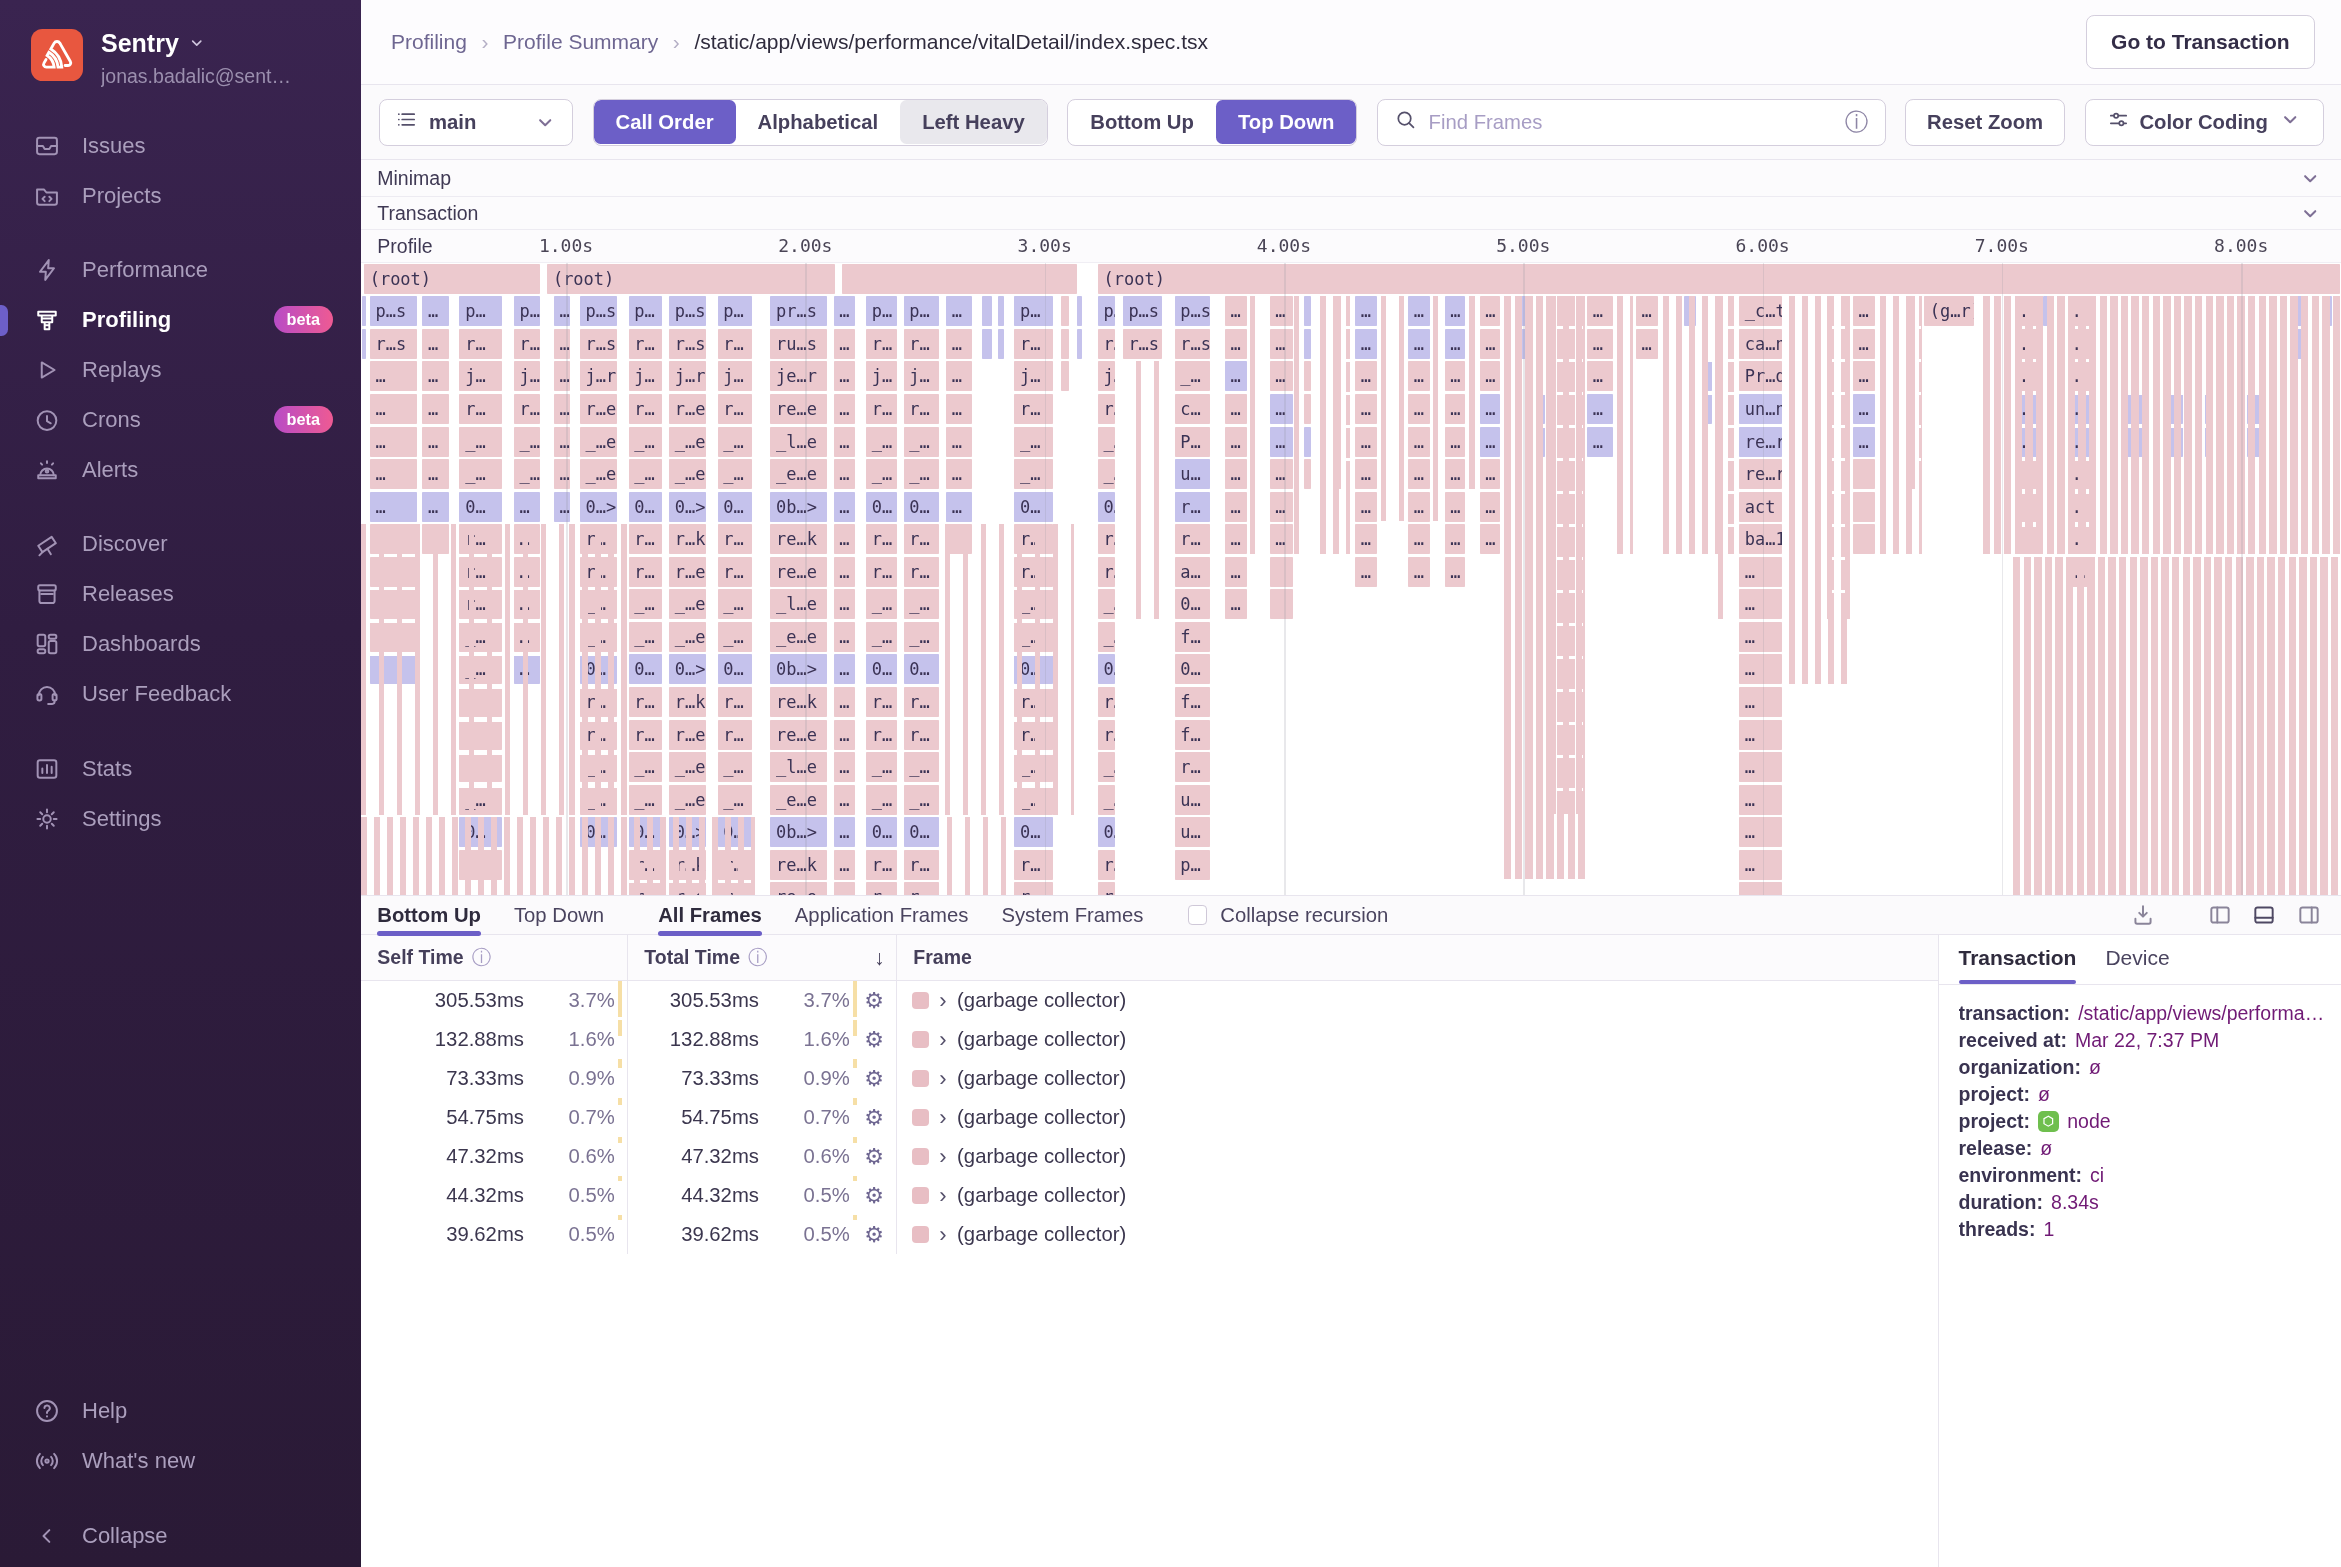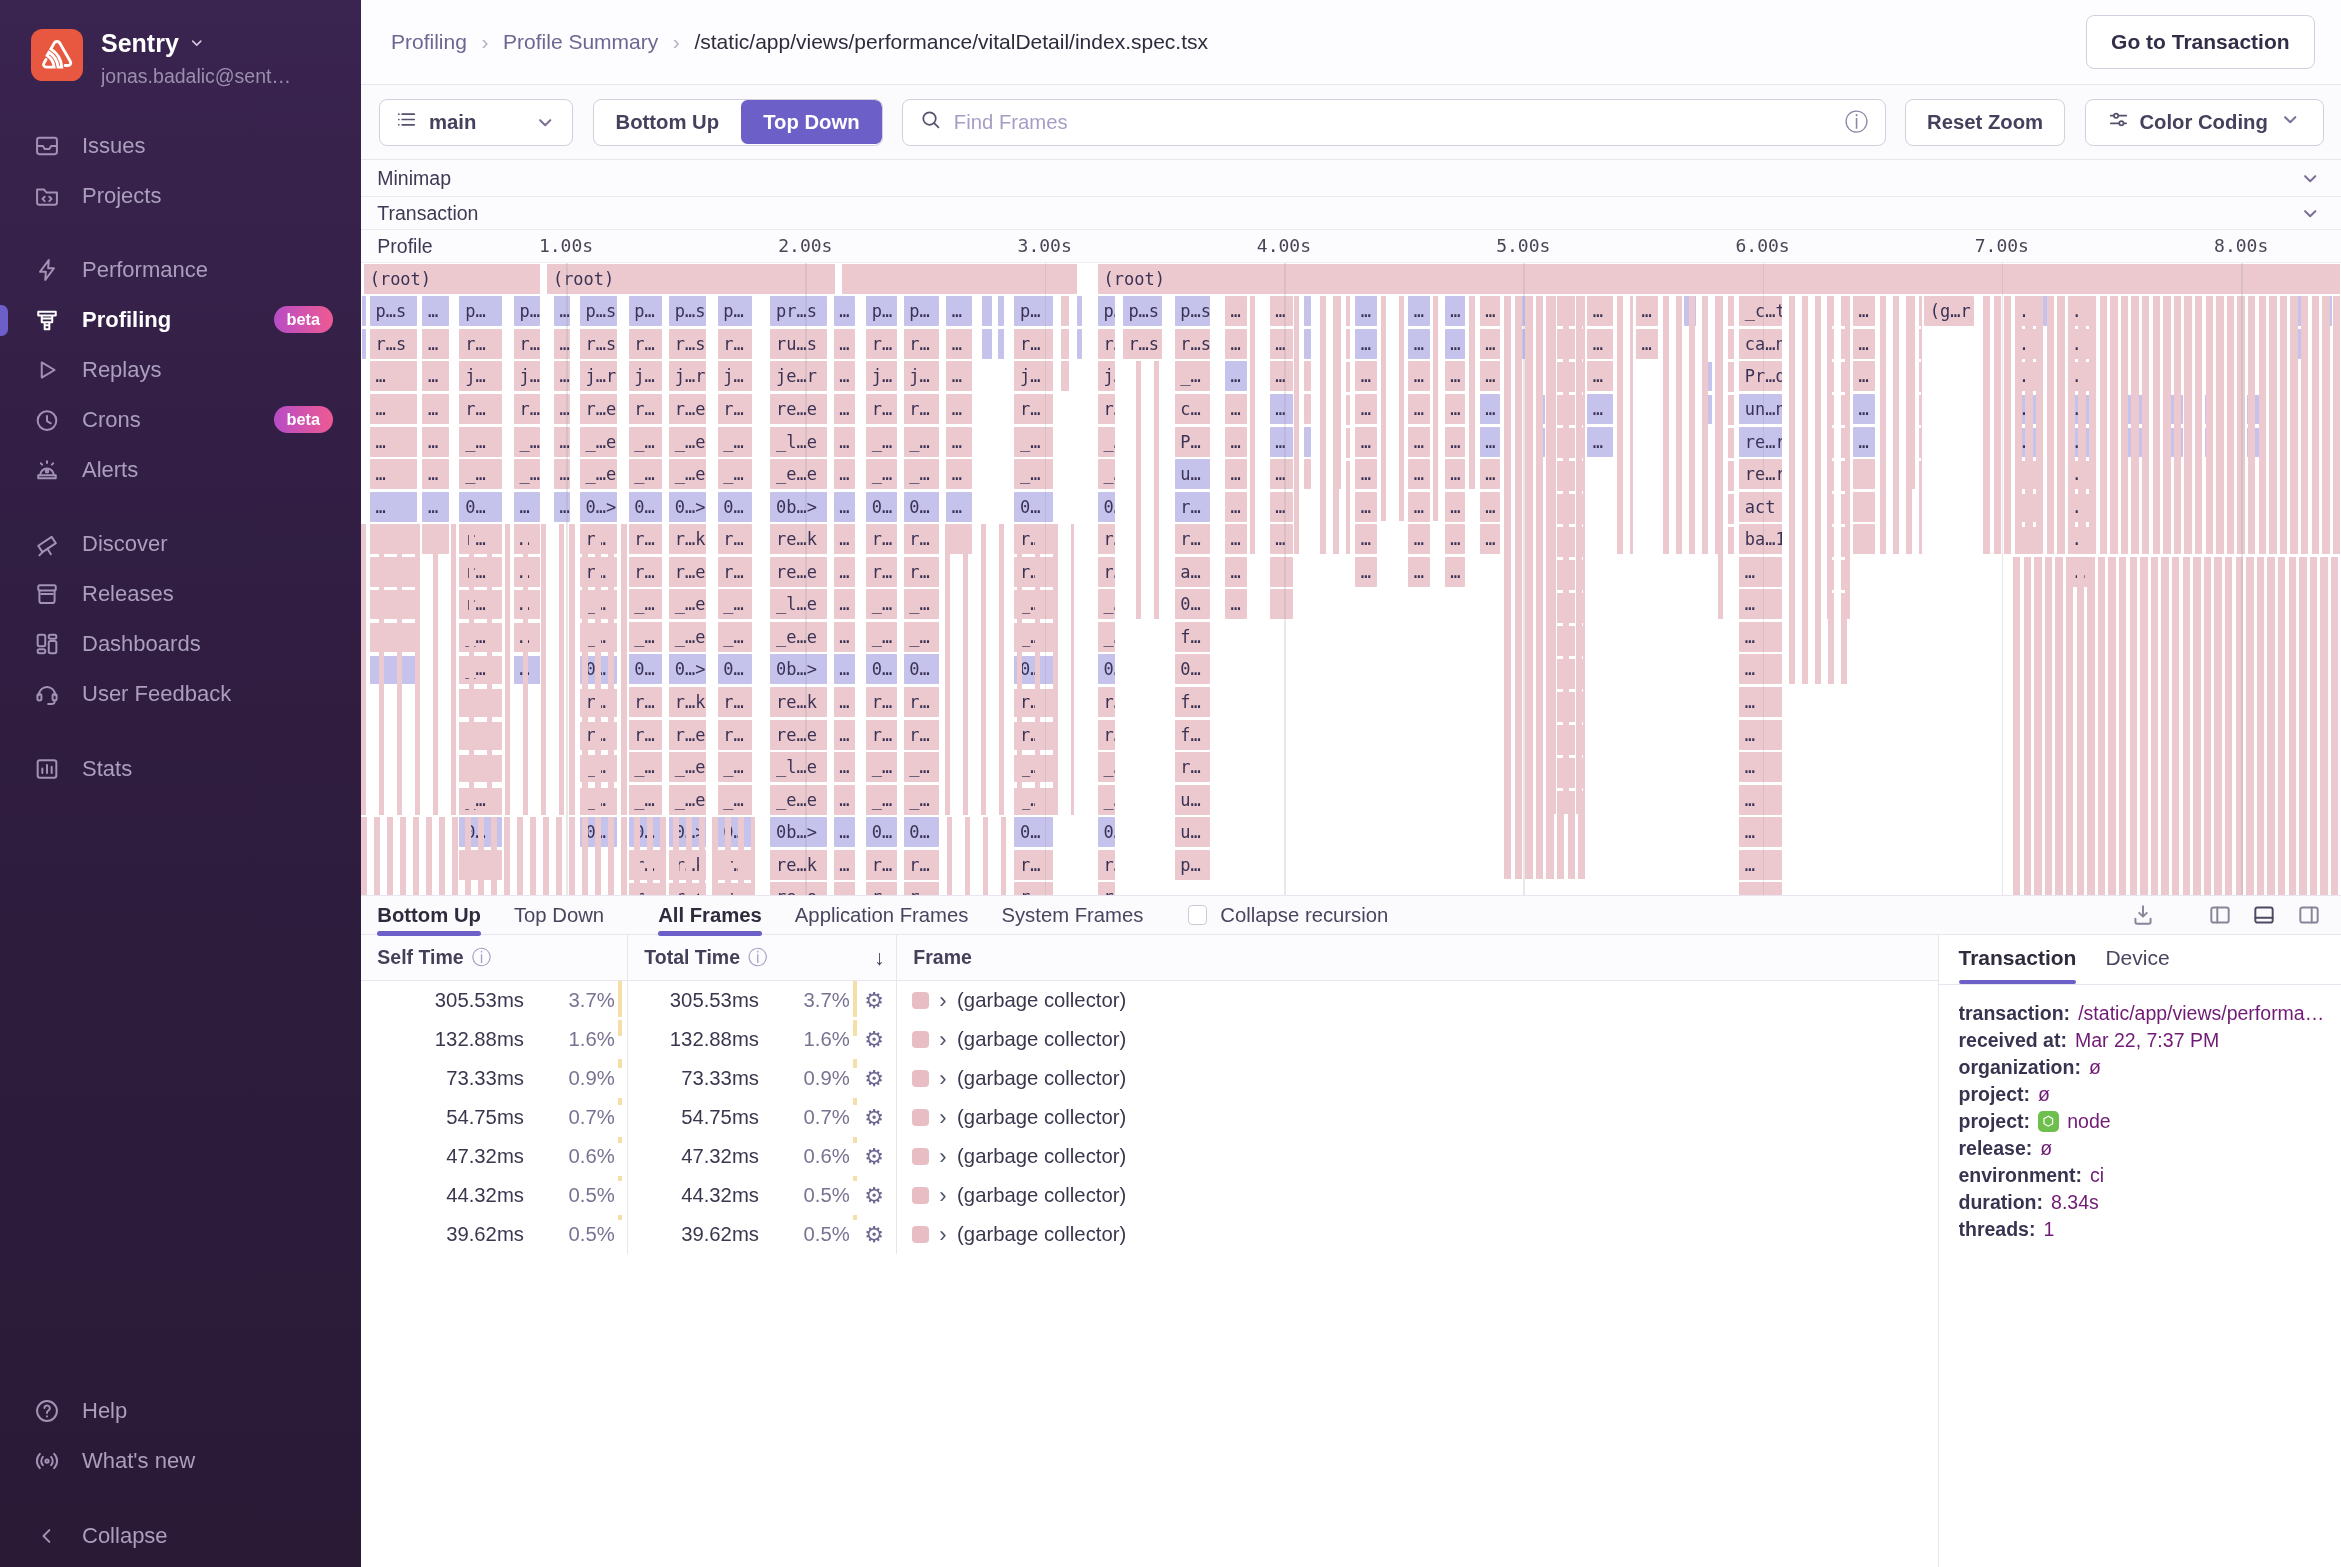--- a/index.html
+++ b/index.html
@@ -297,20 +297,29 @@
         <div class="side-group">
           <div class="side-item">
             <span class="s-icon">
               <svg viewBox="0 0 24 24">
                 <rect x="4" y="4.5" width="16" height="15" rx="2"></rect>
                 <path d="M8 15.5v-4M12 15.5v-7M16 15.5v-5.5"></path>
               </svg>
             </span>
             <span>Stats</span>
           </div>
+          <div class="side-item">
+            <span class="s-icon">
+              <svg viewBox="0 0 24 24">
+                <circle cx="12" cy="12" r="3.2"></circle>
+                <path d="M12 3.8v2.4M12 17.8v2.4M3.8 12h2.4M17.8 12h2.4M6.2 6.2l1.7 1.7M16.1 16.1l1.7 1.7M17.8 6.2l-1.7 1.7M7.9 16.1l-1.7 1.7"></path>
+              </svg>
+            </span>
+            <span>Settings</span>
+          </div>
         </div>
       </nav>
     <div class="side-footer">
         <div class="side-item">
           <span class="s-icon">
             <svg viewBox="0 0 24 24">
               <circle cx="12" cy="12" r="8.5"></circle>
               <path d="M9.8 9.5a2.3 2.3 0 1 1 3.3 2.1c-.8.4-1.1.9-1.1 1.7v.4"></path>
               <path d="M12 16.4v.3"></path>
             </svg>
@@ -355,20 +364,25 @@
         <span class="t-icon"><svg viewBox="0 0 24 24">
               <path d="M4 6.5h.01M7.5 6.5H20M4 12h.01M7.5 12H20M4 17.5h.01M7.5 17.5H20"></path>
             </svg></span>
         <span>main</span>
         <span class="chev">
             <svg viewBox="0 0 24 24">
               <path d="m7 10 5 5 5-5"></path>
             </svg>
           </span>
       </div>
+      <div class="ctl seg-group">
+          <div class="seg active">Call Order</div>
+          <div class="seg">Alphabetical</div>
+          <div class="seg hovered">Left Heavy</div>
+        </div>
       <div class="ctl seg-group">
           <div class="seg">Bottom Up</div>
           <div class="seg active">Top Down</div>
         </div>
       <div class="ctl search-box">
         <span class="c-icon"><svg viewBox="0 0 24 24">
               <circle cx="11" cy="11" r="6.5"></circle>
               <path d="m15.8 15.8 4.5 4.5"></path>
             </svg></span>
         <span class="ph">Find Frames</span>

